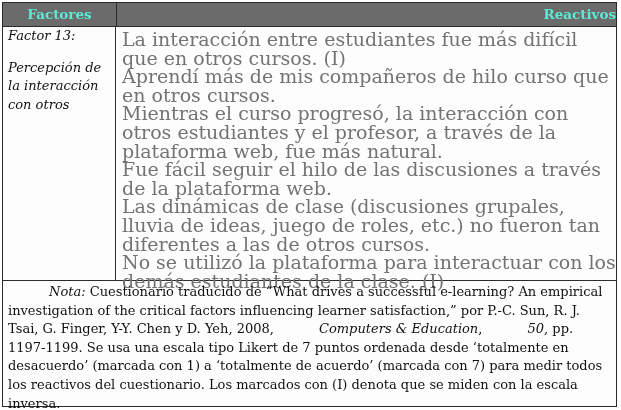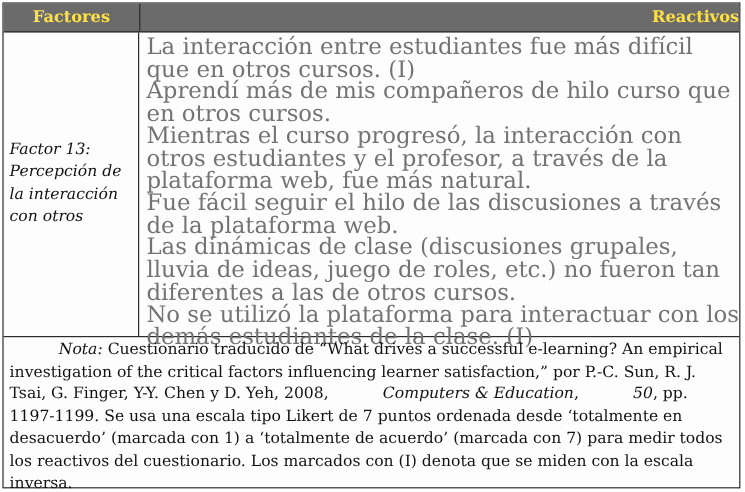--- a/index.html
+++ b/index.html
@@ -5,30 +5,30 @@
   html, body { margin: 0; padding: 0; background: #ffffff; }
   body { width: 621px; height: 410px; overflow: hidden; font-family: "DejaVu Serif", "Liberation Serif", serif; }
   .doc-table {
     position: absolute; left: 2px; top: 2px;
     width: 615px; height: 405px;
     border: 1.5px solid #2b2b2b;
     box-sizing: border-box;
     background: #fdfdfd;
   }
   .hdr {
-    display: flex; height: 23px; background: #6b6b6b; color: #fde047;
+    display: flex; height: 23px; background: #6b6b6b; color: #5eead4;
     border-bottom: 1px solid #2b2b2b;
     font-size: 13.5px; font-weight: bold; align-items: center;
   }
   .hdr .c1 { width: 113px; text-align: center; border-right: 1px solid #2b2b2b; height: 100%; line-height: 23px; }
   .hdr .c2 { flex: 1; text-align: right; line-height: 23px; }
   .body-row { display: flex; height: 253px; border-bottom: 1.5px solid #2b2b2b; }
   .factor-cell {
     width: 113px; border-right: 1px solid #2b2b2b; box-sizing: border-box;
-    display: flex; align-items: center; padding-left: 5px;
+    display: flex; padding-left: 5px;
     font-style: italic; font-size: 13px; line-height: 18.6px; color: #111;
   }
   .items-cell { flex: 1; padding: 3px 0 0 6px; font-size: 19px; line-height: 18.6px; color: #737373; }
   .item { display: block; }
   .note {
     padding: 2px 4px 0 5px; font-size: 13px; line-height: 18.6px; color: #111;
   }
   .it { font-style: italic; margin-left: 41px; }
 </style>
 </head>
@@ -36,21 +36,21 @@
 
 <div class="doc-table">
   <div class="hdr">
     <div class="c1">Factores</div>
     <div class="c2">Reactivos</div>
   </div>
   <div class="body-row">
     <div class="factor-cell">
       <div>
         <span>Factor 13:</span><br>
-        <span style="display:inline-block;width:100px;">Percepción de la interacción con otros</span>
+        <span style="display:inline-block;width:100px;margin-top:13px;">Percepción de la interacción con otros</span>
       </div>
     </div>
     <div class="items-cell">
       <span class="item">La interacción entre estudiantes fue más difícil que en otros cursos. (I)</span>
       <span class="item">Aprendí más de mis compañeros de hilo curso que en otros cursos.</span>
       <span class="item">Mientras el curso progresó, la interacción con otros estudiantes y el profesor, a través de la plataforma web, fue más natural.</span>
       <span class="item">Fue fácil seguir el hilo de las discusiones a través de la plataforma web.</span>
       <span class="item">Las dinámicas de clase (discusiones grupales, lluvia de ideas, juego de roles, etc.) no fueron tan diferentes a las de otros cursos.</span>
       <span class="item">No se utilizó la plataforma para interactuar con los demás estudiantes de la clase. (I)</span>
     </div>

